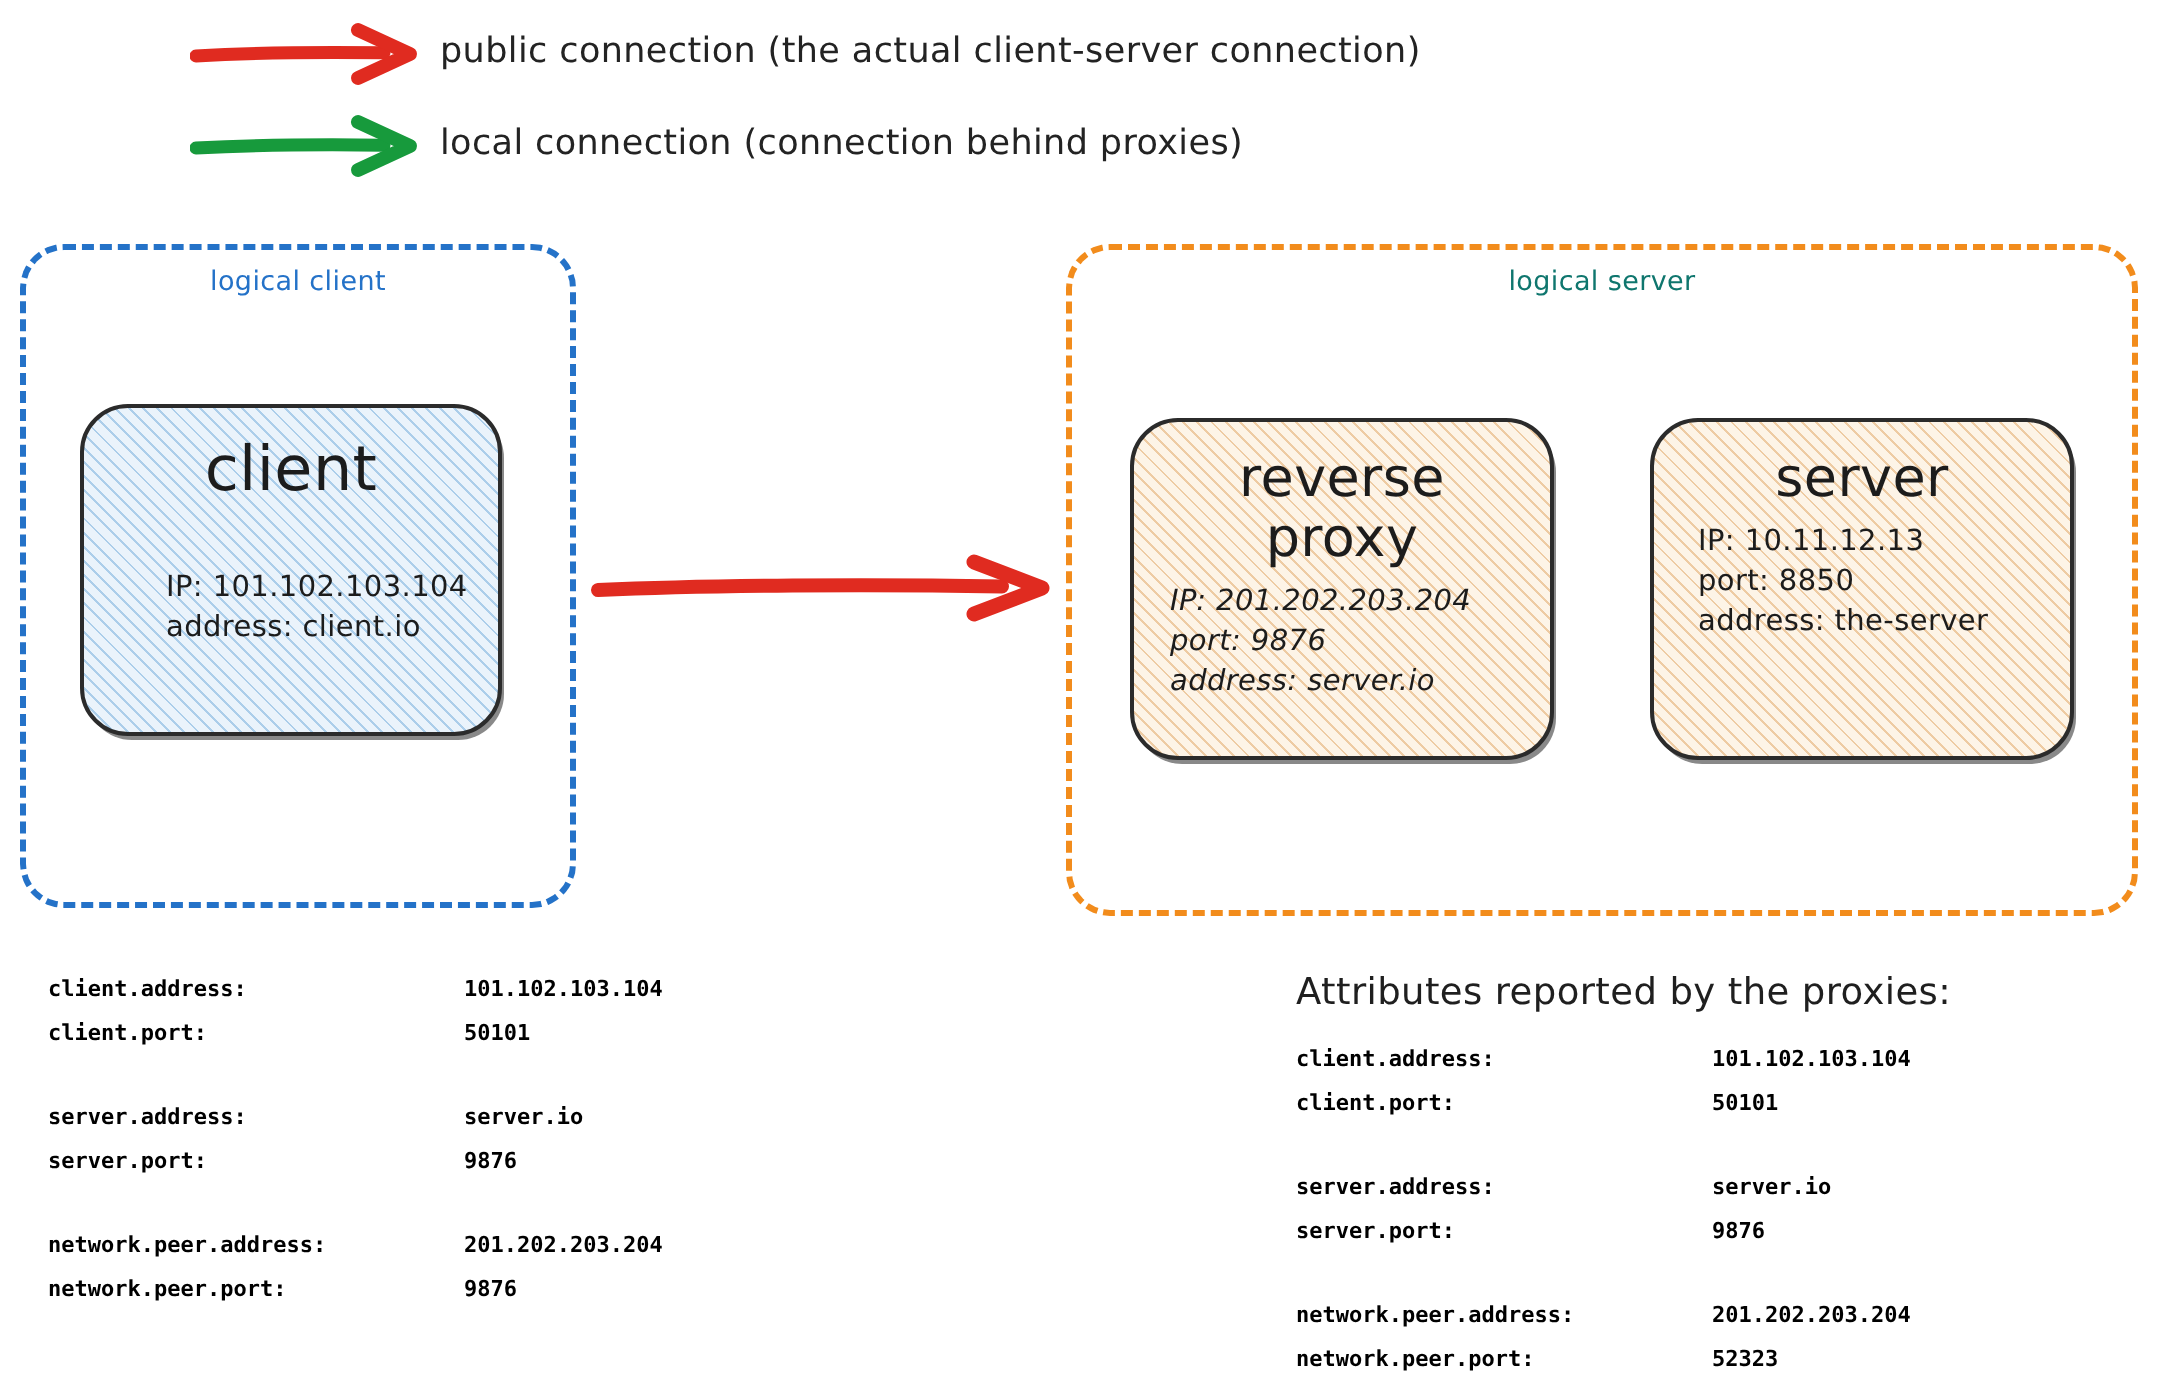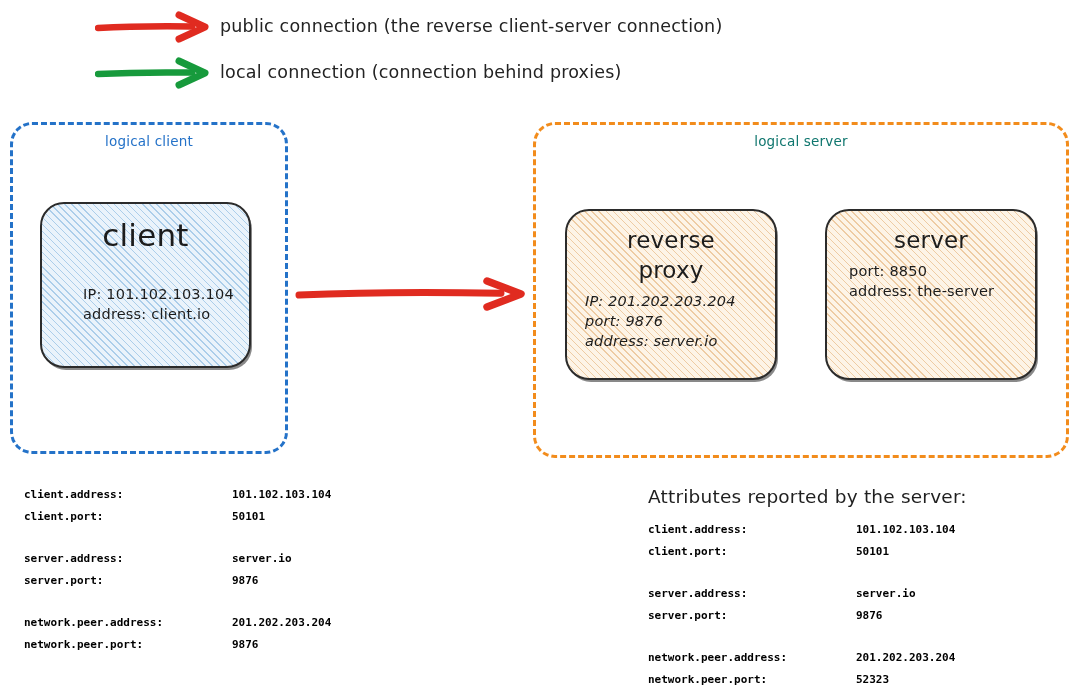--- a/index.html
+++ b/index.html
@@ -101,21 +101,21 @@
       rgba(255,255,255,0) 1px,
       rgba(255,255,255,0) 5px
     );
   }
 
   #node-client      { left: 40px;  top: 202px; width: 211px; height: 166px; }
   #node-reverse-proxy { left: 565px; top: 209px; width: 212px; height: 171px; }
   #node-server      { left: 825px; top: 209px; width: 212px; height: 171px; }
 
   .node-title {
-    font-size: 23px;
+    font-size: 27px;
     line-height: 30px;
     color: #1c1c1c;
     margin-top: 14px;
     white-space: pre-line;
   }
   #node-client .node-title { margin-top: 16px; font-size: 31px; }
 
   .node-lines {
     text-align: left;
     font-size: 14.5px;
@@ -164,21 +164,21 @@
 
 <div id="legend">
 
   <div class="legend-row" id="legend-row-public">
     <div class="legend-arrow-wrap">
       <svg width="115" height="34" viewBox="0 0 115 34">
         <path d="M3,18 C30,16.4 66,16.0 97,16.4" stroke="#e02b20" stroke-width="6.5" fill="none" stroke-linecap="round"></path>
         <path d="M84,5 L110,17 L84,29" stroke="#e02b20" stroke-width="7" fill="none" stroke-linecap="round" stroke-linejoin="round"></path>
       </svg>
     </div>
-    <div class="legend-label hand">public connection (the reverse client-server connection)</div>
+    <div class="legend-label hand">public connection (the actual client-server connection)</div>
   </div>
 
   <div class="legend-row" id="legend-row-local">
     <div class="legend-arrow-wrap">
       <svg width="115" height="34" viewBox="0 0 115 34">
         <path d="M3,18 C30,16.6 66,16.2 97,16.6" stroke="#179a3c" stroke-width="6.5" fill="none" stroke-linecap="round"></path>
         <path d="M84,5 L110,17 L84,29" stroke="#179a3c" stroke-width="7" fill="none" stroke-linecap="round" stroke-linejoin="round"></path>
       </svg>
     </div>
     <div class="legend-label hand">local connection (connection behind proxies)</div>
@@ -215,40 +215,41 @@
   <div class="node-lines">
     <div class="node-line hand">IP: 201.202.203.204</div>
     <div class="node-line hand">port: 9876</div>
     <div class="node-line hand">address: server.io</div>
   </div>
 </div>
 
 <div class="node node-server" id="node-server">
   <div class="node-title hand">server</div>
   <div class="node-lines">
+    <div class="node-line hand">IP: 10.11.12.13</div>
     <div class="node-line hand">port: 8850</div>
     <div class="node-line hand">address: the-server</div>
   </div>
 </div>
 
 <div class="attr-table" id="attr-client">
   <div class="attr-rows" id="attr-client-rows">
       <div class="attr-row mono"><span class="attr-key">client.address:</span><span class="attr-val">101.102.103.104</span></div>
       <div class="attr-row mono"><span class="attr-key">client.port:</span><span class="attr-val">50101</span></div>
       <div class="attr-row mono spacer"></div>
       <div class="attr-row mono"><span class="attr-key">server.address:</span><span class="attr-val">server.io</span></div>
       <div class="attr-row mono"><span class="attr-key">server.port:</span><span class="attr-val">9876</span></div>
       <div class="attr-row mono spacer"></div>
       <div class="attr-row mono"><span class="attr-key">network.peer.address:</span><span class="attr-val">201.202.203.204</span></div>
       <div class="attr-row mono"><span class="attr-key">network.peer.port:</span><span class="attr-val">9876</span></div>
     </div>
 </div>
 
 <div class="attr-table" id="attr-server">
-  <div class="attr-heading hand">Attributes reported by the server:</div>
+  <div class="attr-heading hand">Attributes reported by the proxies:</div>
   <div class="attr-rows" id="attr-server-rows">
       <div class="attr-row mono"><span class="attr-key">client.address:</span><span class="attr-val">101.102.103.104</span></div>
       <div class="attr-row mono"><span class="attr-key">client.port:</span><span class="attr-val">50101</span></div>
       <div class="attr-row mono spacer"></div>
       <div class="attr-row mono"><span class="attr-key">server.address:</span><span class="attr-val">server.io</span></div>
       <div class="attr-row mono"><span class="attr-key">server.port:</span><span class="attr-val">9876</span></div>
       <div class="attr-row mono spacer"></div>
       <div class="attr-row mono"><span class="attr-key">network.peer.address:</span><span class="attr-val">201.202.203.204</span></div>
       <div class="attr-row mono"><span class="attr-key">network.peer.port:</span><span class="attr-val">52323</span></div>
     </div>

